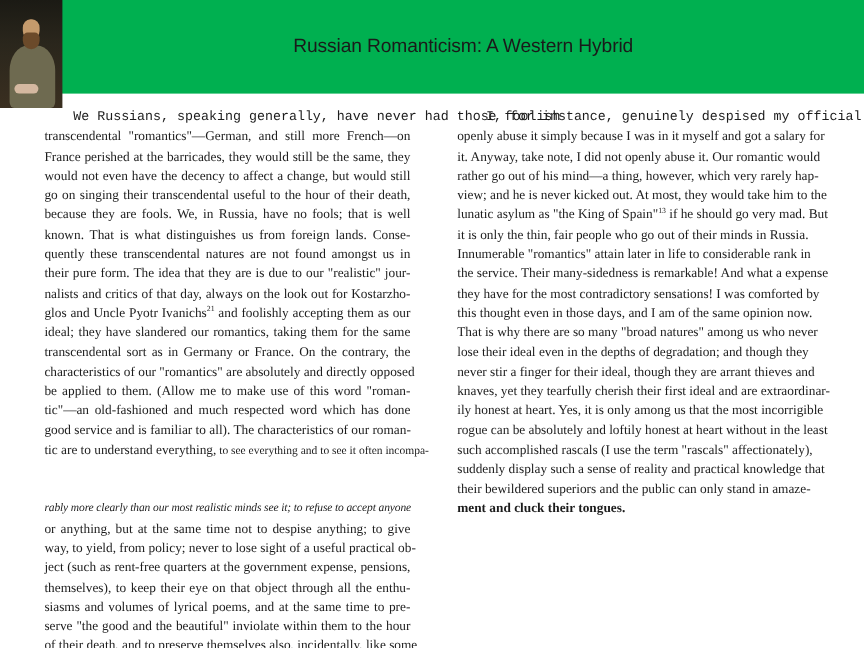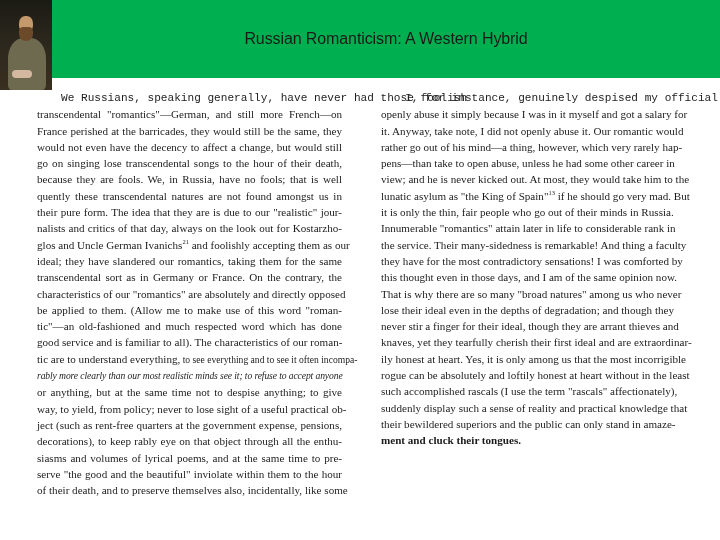--- a/index.html
+++ b/index.html
@@ -46,21 +46,21 @@
     }
     .page.left { left: 37px; width: 305px; }
     .page.right { left: 381px; width: 292px; }
     .smudge {
       height: 10px; font-size: 7px; line-height: 10px; color: #888; letter-spacing: 1px;
       overflow: hidden; white-space: nowrap; opacity: 0.7;
     }
     .page .line { display: block; white-space: nowrap; text-align-last: justify; text-align: justify; }
     .page .line.last { text-align-last: left; font-weight: bold; }
     .page .line.indent { padding-left: 24px; font-family: Liberation Mono, monospace; }
-    .page .line.small { font-size: 9.6px; font-style: italic; letter-spacing: -0.1px; }
+    .page .line.small { font-size: 9.6px; font-style: italic; letter-spacing: -0.1px; margin-top: 32px; }
     sup { font-size: 6.5px; vertical-align: super; line-height: 0; }
   </style>
 </head>
 <body>
 
 <div class="header"></div>
 
 <div class="portrait">
   <div class="body"></div>
   <div class="head"></div>
@@ -71,55 +71,55 @@
 <div class="title">
   <span>Russian Romanticism: A Western Hybrid</span>
 </div>
 
 <div class="page left">
   <div class="smudge">&nbsp;</div>
   <span class="line indent">We Russians, speaking generally, have never had those foolish</span>
   <span class="line">transcendental "romantics"—German, and still more French—on</span>
   <span class="line">France perished at the barricades, they would still be the same, they</span>
   <span class="line">would not even have the decency to affect a change, but would still</span>
-  <span class="line">go on singing lose transcendental songs to the hour of their death,</span>
+  <span class="line">go on singing their transcendental useful to the hour of their death,</span>
   <span class="line">because they are fools. We, in Russia, have no fools; that is well</span>
+  <span class="line">known. That is what distinguishes us from foreign lands. Conse-</span>
   <span class="line">quently these transcendental natures are not found amongst us in</span>
   <span class="line">their pure form. The idea that they are is due to our "realistic" jour-</span>
   <span class="line">nalists and critics of that day, always on the look out for Kostarzho-</span>
-  <span class="line"><span>glos and Uncle German Ivanichs</span><sup>21</sup><span> and foolishly accepting them as our</span></span>
+  <span class="line"><span>glos and Uncle Pyotr Ivanichs</span><sup>21</sup><span> and foolishly accepting them as our</span></span>
   <span class="line">ideal; they have slandered our romantics, taking them for the same</span>
   <span class="line">transcendental sort as in Germany or France. On the contrary, the</span>
   <span class="line">characteristics of our "romantics" are absolutely and directly opposed</span>
   <span class="line">be applied to them. (Allow me to make use of this word "roman-</span>
   <span class="line">tic"—an old-fashioned and much respected word which has done</span>
   <span class="line">good service and is familiar to all). The characteristics of our roman-</span>
   <span class="line"><span>tic are to understand everything,</span><span class="small" style="font-size:9.6px;"> to see everything and to see it often incompa-</span></span>
   <span class="line small">rably more clearly than our most realistic minds see it; to refuse to accept anyone</span>
   <span class="line">or anything, but at the same time not to despise anything; to give</span>
   <span class="line">way, to yield, from policy; never to lose sight of a useful practical ob-</span>
   <span class="line">ject (such as rent-free quarters at the government expense, pensions,</span>
-  <span class="line">decorations), to keep rably eye on that object through all the enthu-</span>
+  <span class="line">themselves), to keep their eye on that object through all the enthu-</span>
   <span class="line">siasms and volumes of lyrical poems, and at the same time to pre-</span>
   <span class="line">serve "the good and the beautiful" inviolate within them to the hour</span>
   <span class="line">of their death, and to preserve themselves also, incidentally, like some</span>
 </div>
 
 <div class="page right">
   <div class="smudge">&nbsp;</div>
   <span class="line indent">I, for instance, genuinely despised my official work and did not</span>
   <span class="line">openly abuse it simply because I was in it myself and got a salary for</span>
   <span class="line">it. Anyway, take note, I did not openly abuse it. Our romantic would</span>
   <span class="line">rather go out of his mind—a thing, however, which very rarely hap-</span>
-  <span class="line">pens—than take to open abuse, unless he had some other career in</span>
   <span class="line">view; and he is never kicked out. At most, they would take him to the</span>
   <span class="line"><span>lunatic asylum as "the King of Spain"</span><sup>13</sup><span> if he should go very mad. But</span></span>
   <span class="line">it is only the thin, fair people who go out of their minds in Russia.</span>
   <span class="line">Innumerable "romantics" attain later in life to considerable rank in</span>
-  <span class="line">the service. Their many-sidedness is remarkable! And thing a faculty</span>
+  <span class="line">the service. Their many-sidedness is remarkable! And what a expense</span>
   <span class="line">they have for the most contradictory sensations! I was comforted by</span>
   <span class="line">this thought even in those days, and I am of the same opinion now.</span>
   <span class="line">That is why there are so many "broad natures" among us who never</span>
   <span class="line">lose their ideal even in the depths of degradation; and though they</span>
   <span class="line">never stir a finger for their ideal, though they are arrant thieves and</span>
   <span class="line">knaves, yet they tearfully cherish their first ideal and are extraordinar-</span>
   <span class="line">ily honest at heart. Yes, it is only among us that the most incorrigible</span>
   <span class="line">rogue can be absolutely and loftily honest at heart without in the least</span>
   <span class="line">such accomplished rascals (I use the term "rascals" affectionately),</span>
   <span class="line">suddenly display such a sense of reality and practical knowledge that</span>

